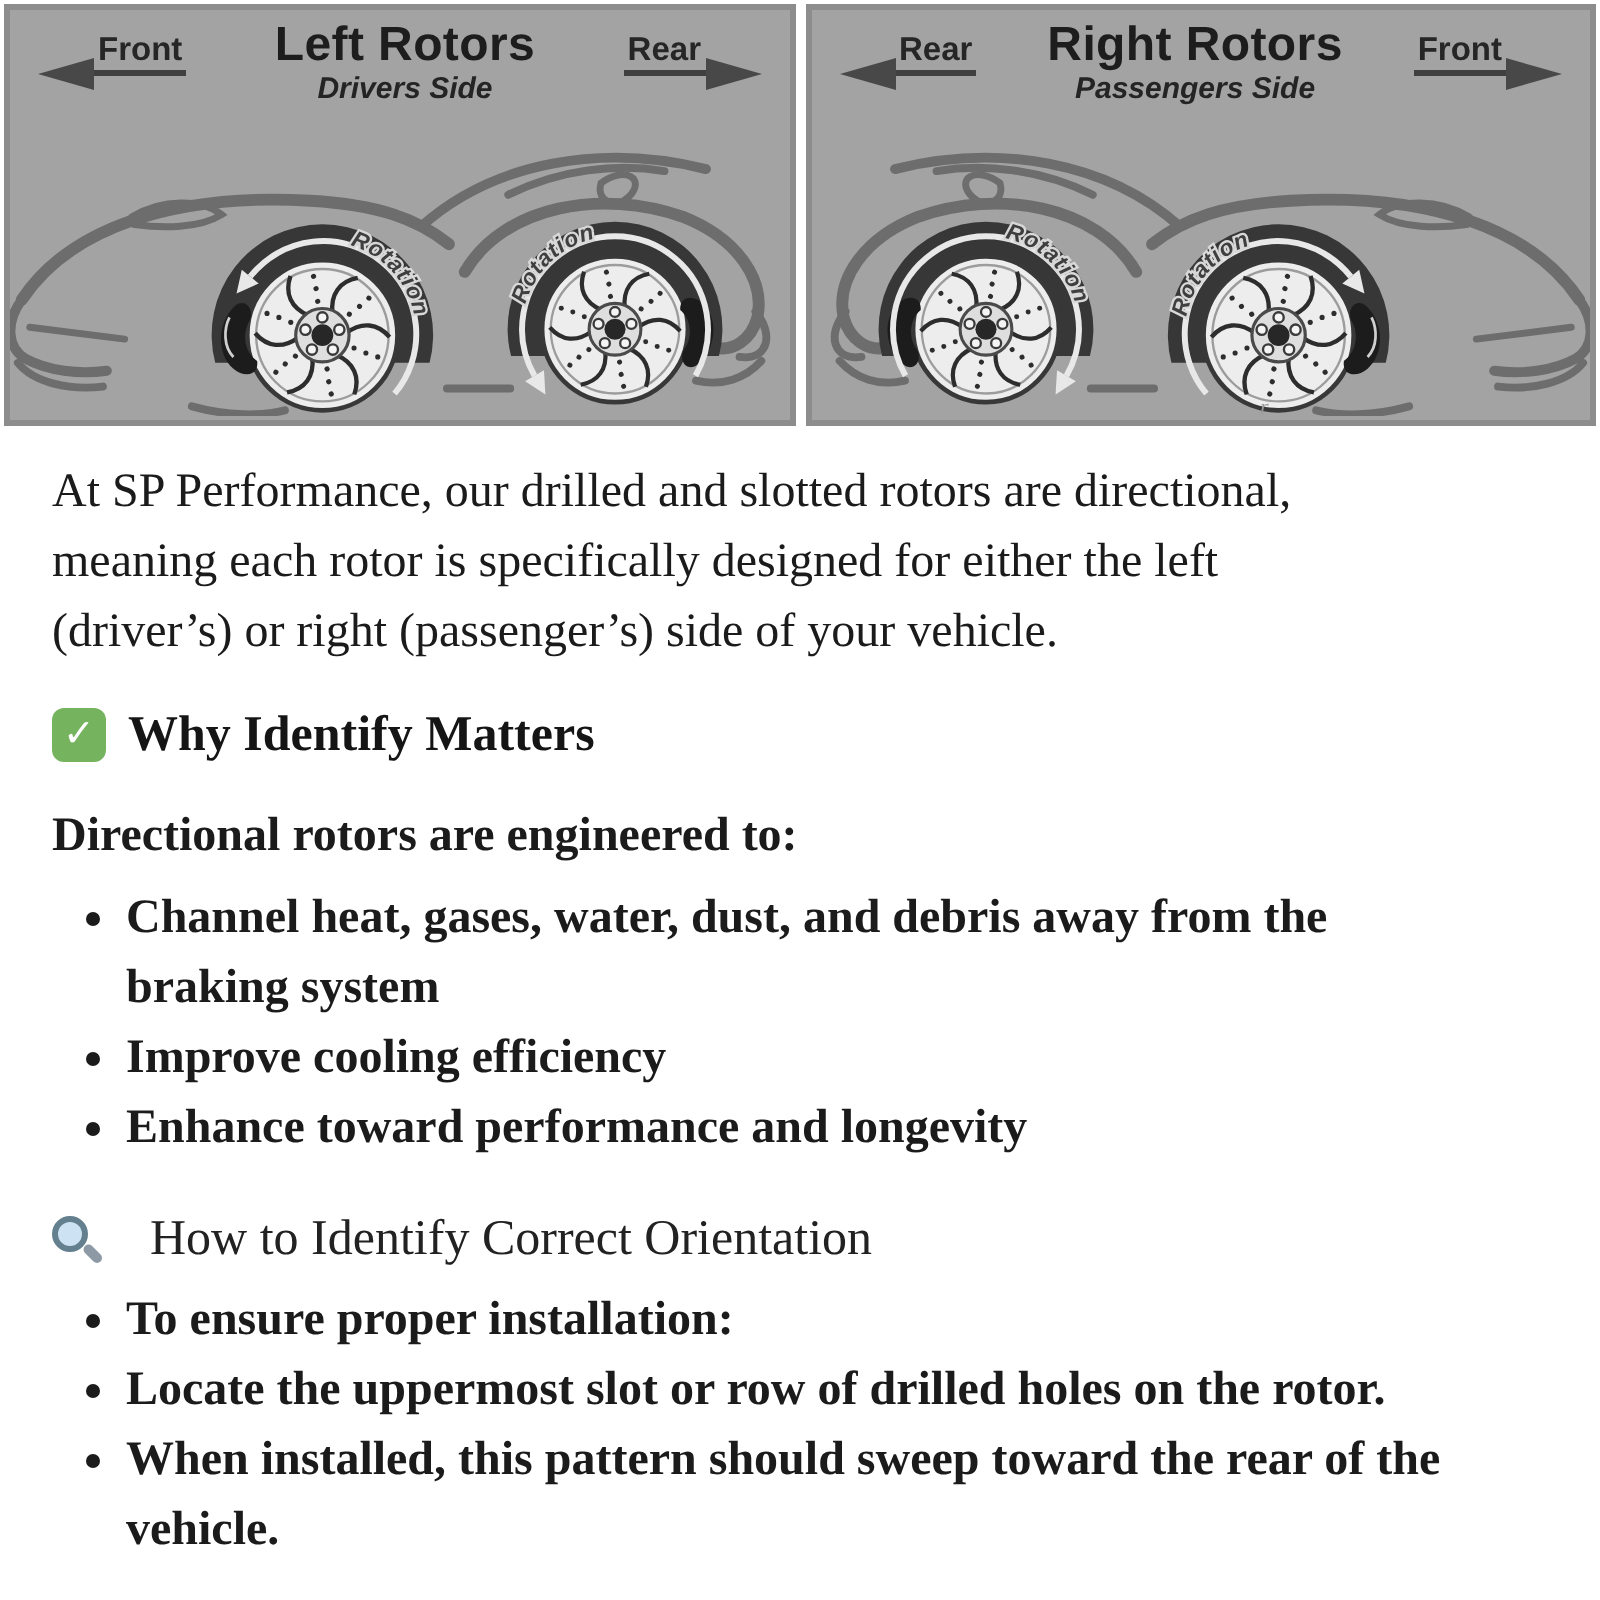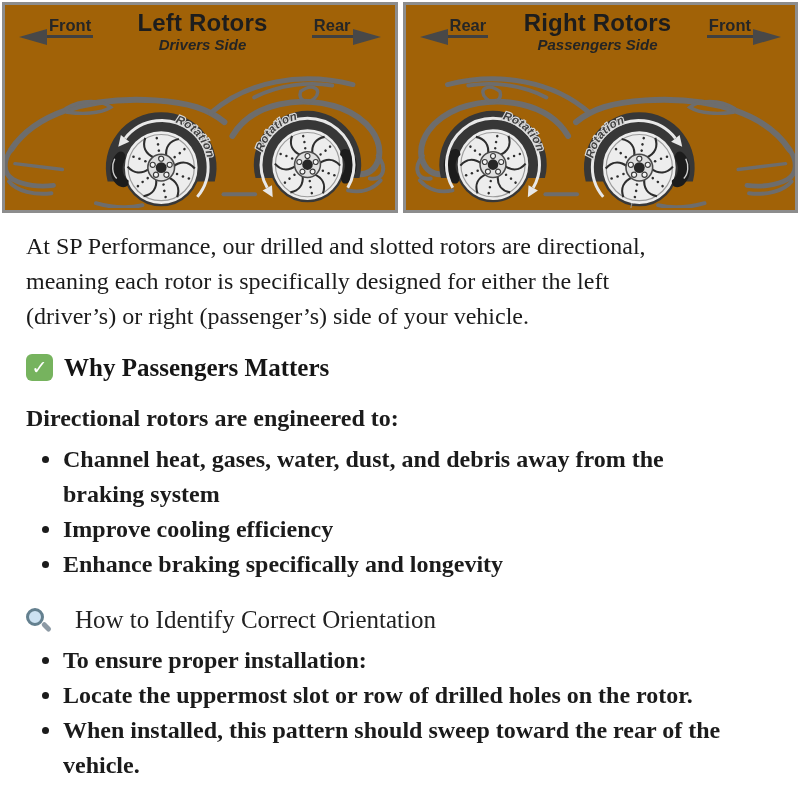--- a/index.html
+++ b/index.html
@@ -3,21 +3,21 @@
 <meta charset="utf-8">
 <style>
   html, body { margin:0; padding:0; }
   body {
     width:800px; height:800px; overflow:hidden; background:#ffffff;
     font-family:"Liberation Serif","DejaVu Serif",serif; color:#1b1b1b;
   }
 
   
   .diagram { position:relative; display:flex; gap:5px; height:215px; padding:2px; box-sizing:border-box; }
-  .panel { flex:1; border:3px solid #8d8d8d; box-sizing:border-box; background:#a16207; overflow:hidden; }
+  .panel { flex:1; border:3px solid #8d8d8d; box-sizing:border-box; background:#a3a3a3; overflow:hidden; }
   .panel-header {
     display:flex; justify-content:space-between; align-items:flex-start;
     padding:7px 14px 0; font-family:"Liberation Sans","DejaVu Sans",sans-serif;
   }
   .dir {
     position:relative; font-weight:bold; font-size:16.5px; color:#262626;
     border-bottom:3px solid #404040; padding:0 2px 1px; margin-top:4px; line-height:1.1;
   }
   .dir-left  { margin-left:28px; }
   .dir-right { margin-right:28px; }
@@ -222,30 +222,30 @@
 <main class="article">
 
   <p class="intro">At SP Performance, our drilled and slotted rotors are directional,
 meaning each rotor is specifically designed for either the left
 (driver’s) or right (passenger’s) side of your vehicle.</p>
 
   <h2 class="sec">
     <span class="check-icon">
       <span class="check-glyph">✓</span>
     </span>
-    <span>Why Passengers Matters</span>
+    <span>Why Identify Matters</span>
   </h2>
 
   <p class="lead">Directional rotors are engineered to:</p>
 
   <ul class="blist">
     <li>Channel heat, gases, water, dust, and debris away from the
 braking system</li>
     <li>Improve cooling efficiency</li>
-    <li>Enhance braking specifically and longevity</li>
+    <li>Enhance toward performance and longevity</li>
   </ul>
 
   <h3 class="sec">
     <span class="mag-icon">
       <span class="mag-lens"></span>
       <span class="mag-handle"></span>
     </span>
     <span>How to Identify Correct Orientation</span>
   </h3>
 

